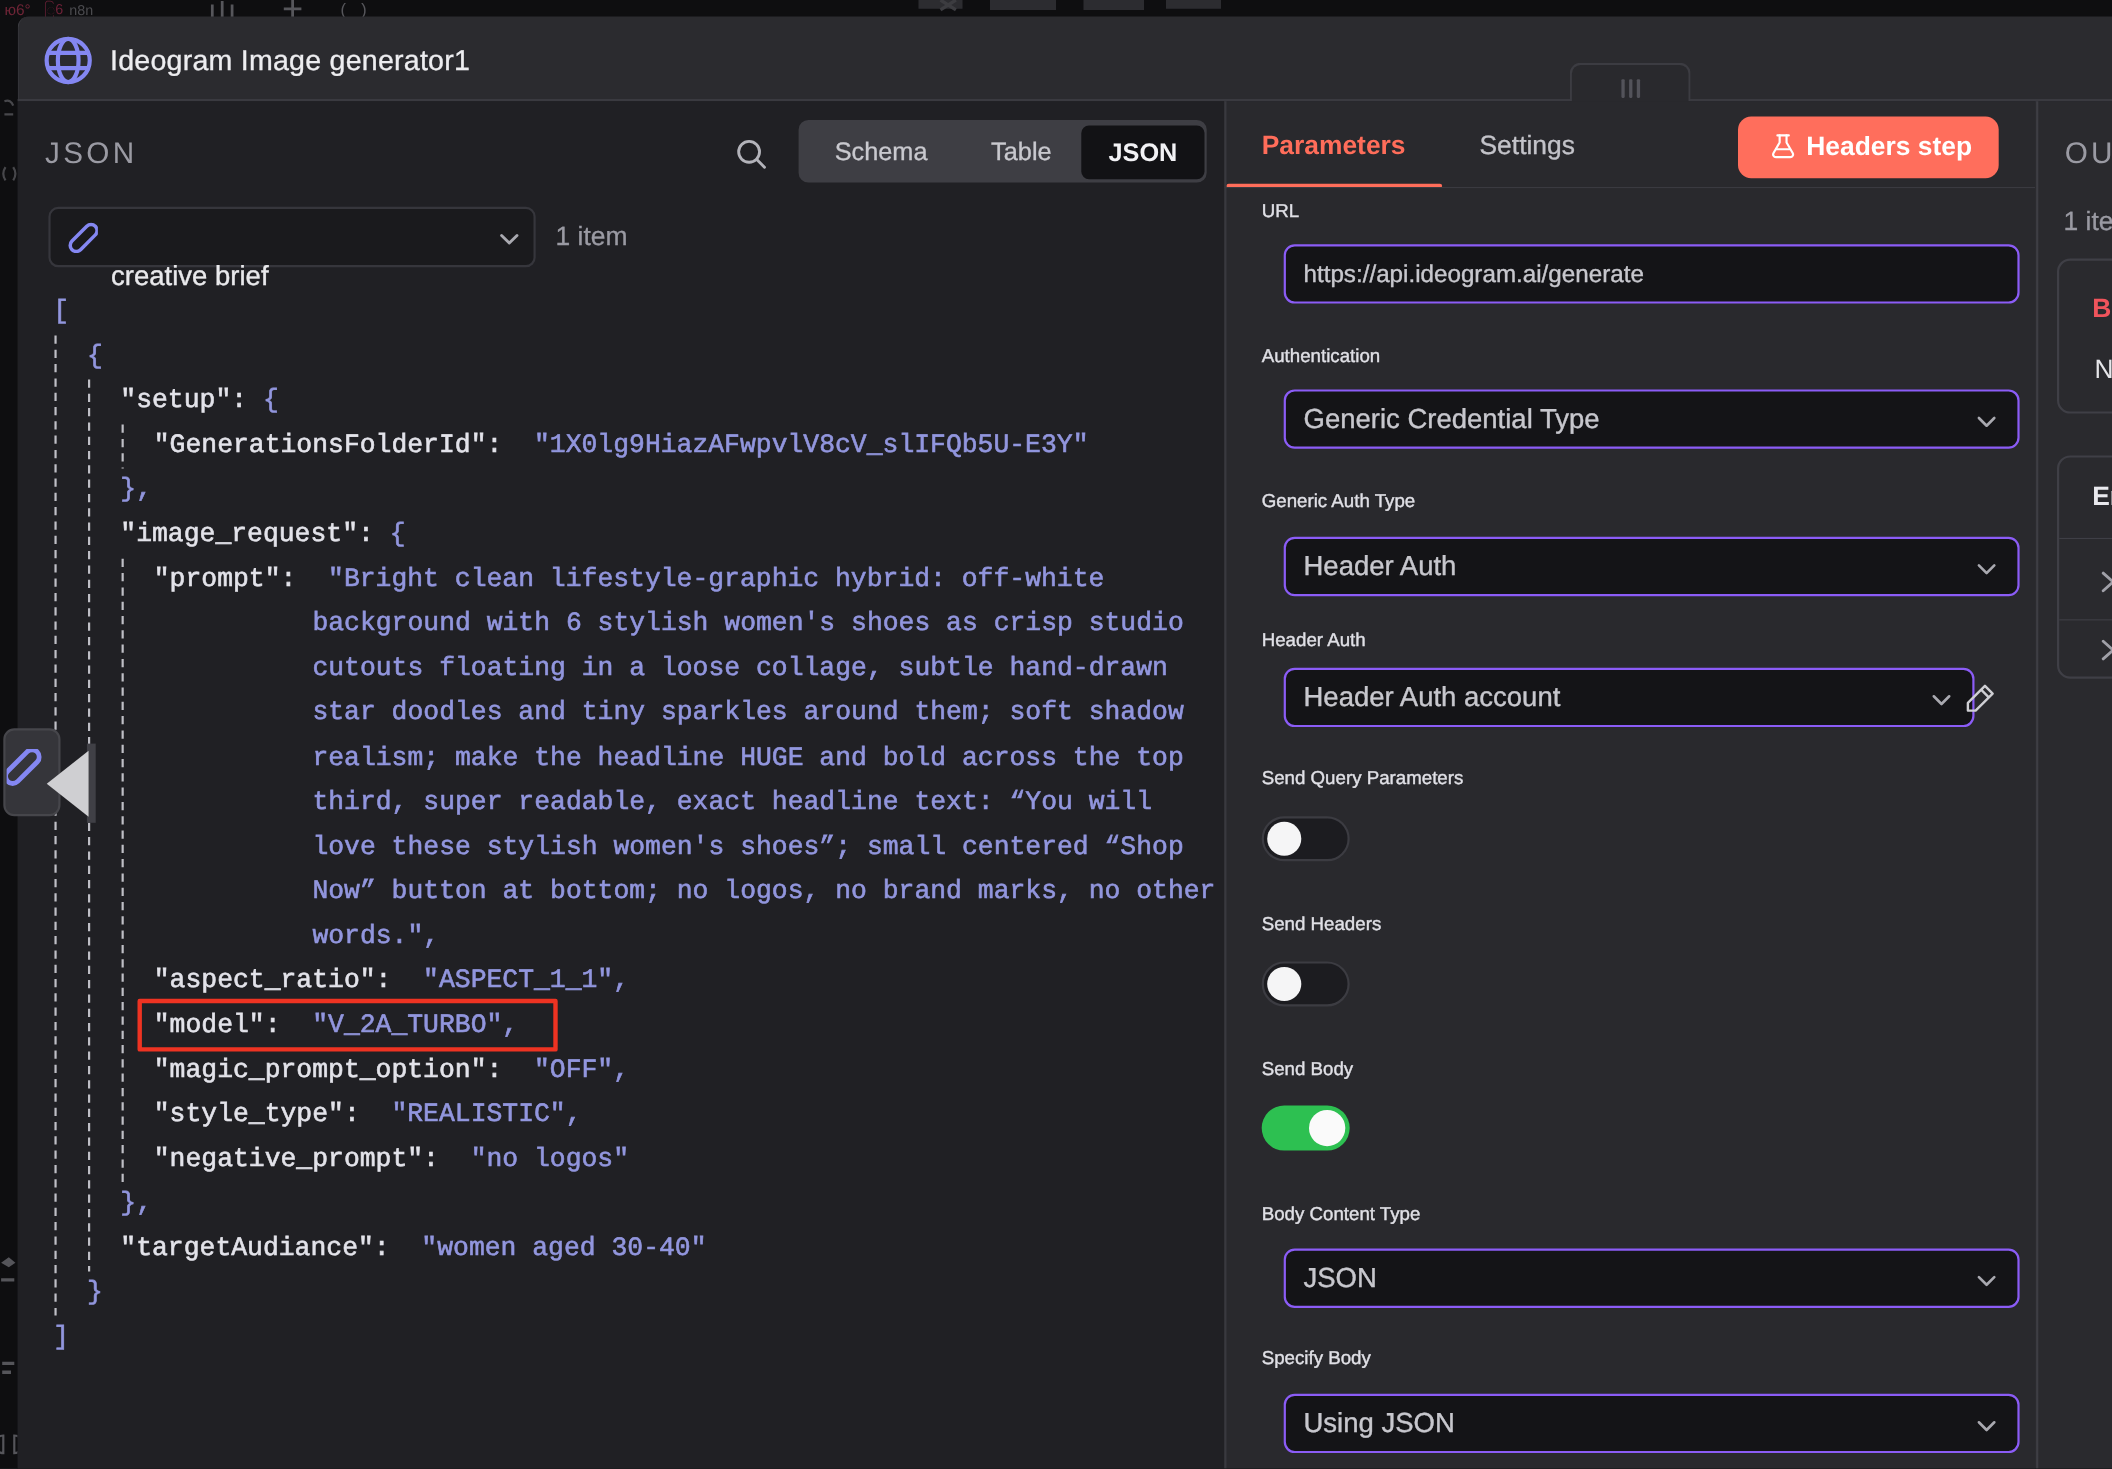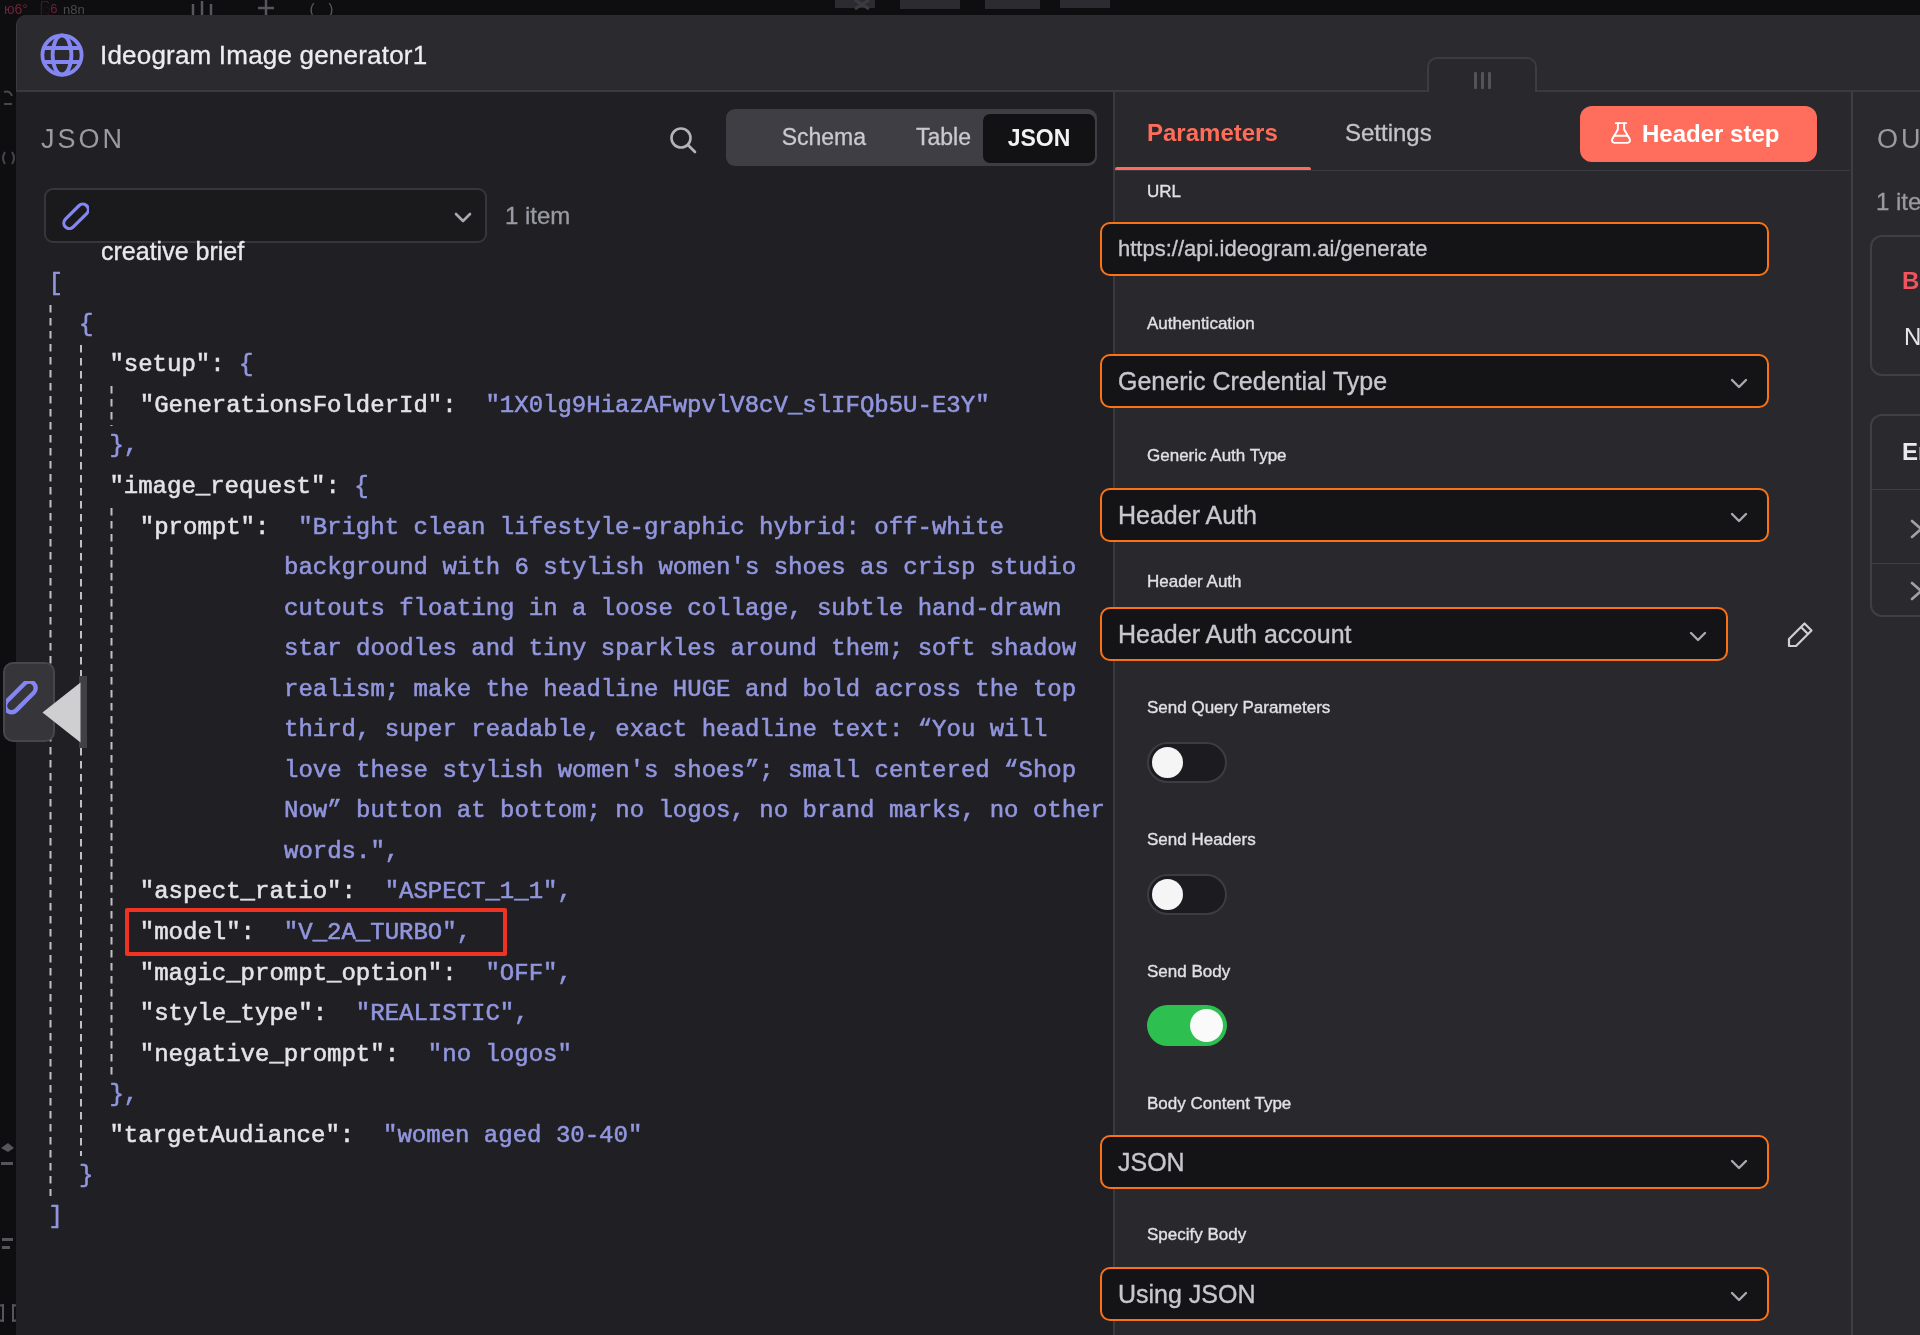--- a/index.html
+++ b/index.html
@@ -9,21 +9,21 @@
   
   #modal { position:absolute; left:16px; top:15px; width:1904px; height:1320px;
            background:#2b2b2f; border-top-left-radius:10px; border-left:1px solid #3a3a3f; }
   #hdr-border { position:absolute; left:16px; top:90px; width:1904px; height:2px; background:#3a3a40; }
   #title { position:absolute; left:100px; top:40px; font-size:26px; color:#ededf0; font-weight:500; letter-spacing:0.2px; -webkit-text-stroke:0.3px currentColor; }
   
   #inputpanel { position:absolute; left:16px; top:92px; width:1097px; height:1243px; background:#202024; }
   #inputlbl { position:absolute; left:41px; top:124px; font-size:27px; font-weight:500; color:#9a9aa3; letter-spacing:3px; }
   
   #seg { position:absolute; left:726px; top:109px; width:371px; height:57px; background:#3e3e44; border-radius:9px; }
-  .seglbl { position:absolute; top:0; height:57px; line-height:57px; font-size:23px; color:#c9c9cf; text-align:right; -webkit-text-stroke:0.3px currentColor; }
+  .seglbl { position:absolute; top:0; height:57px; line-height:57px; font-size:23px; color:#c9c9cf; text-align:center; -webkit-text-stroke:0.3px currentColor; }
   #pill { position:absolute; left:257px; top:5px; width:112px; height:49px; background:#121215; border-radius:7px;
           color:#f2f2f5; font-weight:700; font-size:23px; text-align:center; line-height:49px; }
   
   #cbsel { position:absolute; left:44px; top:188px; width:443px; height:55px; background:#1a1a1d;
            border:2px solid #36363c; border-radius:9px; }
   #cbsel .txt { position:absolute; left:55px; top:0; height:51px; line-height:51px; font-size:25px; color:#e9e9ec;margin-top:36px; -webkit-text-stroke:0.35px currentColor; }
   #oneitem { position:absolute; left:505px; top:202px; font-size:24px; color:#9a9aa3; -webkit-text-stroke:0.3px currentColor; }
   
   .cl { position:absolute; font-family:"Liberation Mono",monospace; font-size:24px; line-height:40.55px;
         white-space:pre; color:#e3e3ea; -webkit-text-stroke:0.55px currentColor; }
@@ -35,21 +35,21 @@
   #dragband { position:absolute; left:79px; top:676px; width:8px; height:72px; background:#404046; }
   
   #params { position:absolute; left:1113px; top:92px; width:737px; height:1243px; background:#29292d; border-left:2px solid #39393f; }
   #tabrow-border { position:absolute; left:1113px; top:170px; width:737px; height:1px; background:#3a3a40; }
   #ptab { position:absolute; left:1147px; top:119px; font-size:24px; font-weight:600; color:#ff6d5a; }
   #stab { position:absolute; left:1345px; top:119px; font-size:24px; color:#c3c3c9; -webkit-text-stroke:0.3px currentColor; }
   #punder { position:absolute; left:1115px; top:167px; width:196px; height:4px; background:#ff6d5a; border-radius:2px; }
   #execbtn { position:absolute; left:1580px; top:106px; width:237px; height:56px; background:#ff6e5c; border-radius:12px; }
   #execbtn span { position:absolute; left:62px; top:0; height:56px; line-height:56px; font-size:24px; font-weight:600; color:#fff; }
   .flabel { position:absolute; font-size:17px; color:#e0e0e6; -webkit-text-stroke:0.35px currentColor; }
-  .finput { position:absolute; left:1100px; width:669px; height:54px; background:#141417; border:2px solid #f97316; border-radius:10px; }
+  .finput { position:absolute; left:1167px; width:669px; height:54px; background:#141417; border:2px solid #8b5cf6; border-radius:10px; }
   .finput span { position:absolute; left:16px; top:0; height:50px; line-height:50px; font-size:25px; color:#c7c7cd; white-space:nowrap; -webkit-text-stroke:0.35px currentColor; }
   .chev { position:absolute; width:24px; height:24px; }
   .toggle { position:absolute; left:1147px; width:80px; height:41px; border-radius:21px; }
   .toggle.off { background:#1c1c20; border:2px solid #3c3c42; }
   .toggle.off .knob { position:absolute; left:3px; top:3px; width:31px; height:31px; background:#f5f5f6; border-radius:50%; }
   .toggle.on { background:#2dc051; }
   .toggle.on .knob { position:absolute; right:4px; top:4px; width:33px; height:33px; background:#fafafa; border-radius:50%; }
   
   #dragtab { position:absolute; left:1427px; top:57px; width:110px; height:35px; background:#29292d;
              border:2px solid #3c3c42; border-bottom:none; border-radius:10px 10px 0 0; }
@@ -179,21 +179,21 @@
 <div id="punder"></div>
 <div id="tabrow-border"></div>
 <div id="execbtn">
   <svg class="abs" style="left:30px;top:14px" width="22" height="26" viewBox="0 0 24 29">
     <g fill="none" stroke="#ffffff" stroke-width="2.2" stroke-linecap="round" stroke-linejoin="round">
       <path d="M8.5 3.5v7.2L2.3 21.3c-1.1 1.8 0.2 4.2 2.4 4.2h14.6c2.2 0 3.5-2.4 2.4-4.2l-6.2-10.6V3.5"></path>
       <path d="M6.2 3.5h11.6"></path>
       <path d="M5 17.5h14"></path>
     </g>
   </svg>
-  <span>Header step</span>
+  <span>Headers step</span>
 </div>
 
 <div class="flabel" style="left:1147px;top:182px;">URL</div>
 <div class="finput" style="top:222px;">
     <span style="font-size:22px;">https://api.ideogram.ai/generate</span>
   </div>
 
 <div class="flabel" style="left:1147px;top:314px;">Authentication</div>
 <div class="finput" style="top:354px;">
     <span>Generic Credential Type</span>

